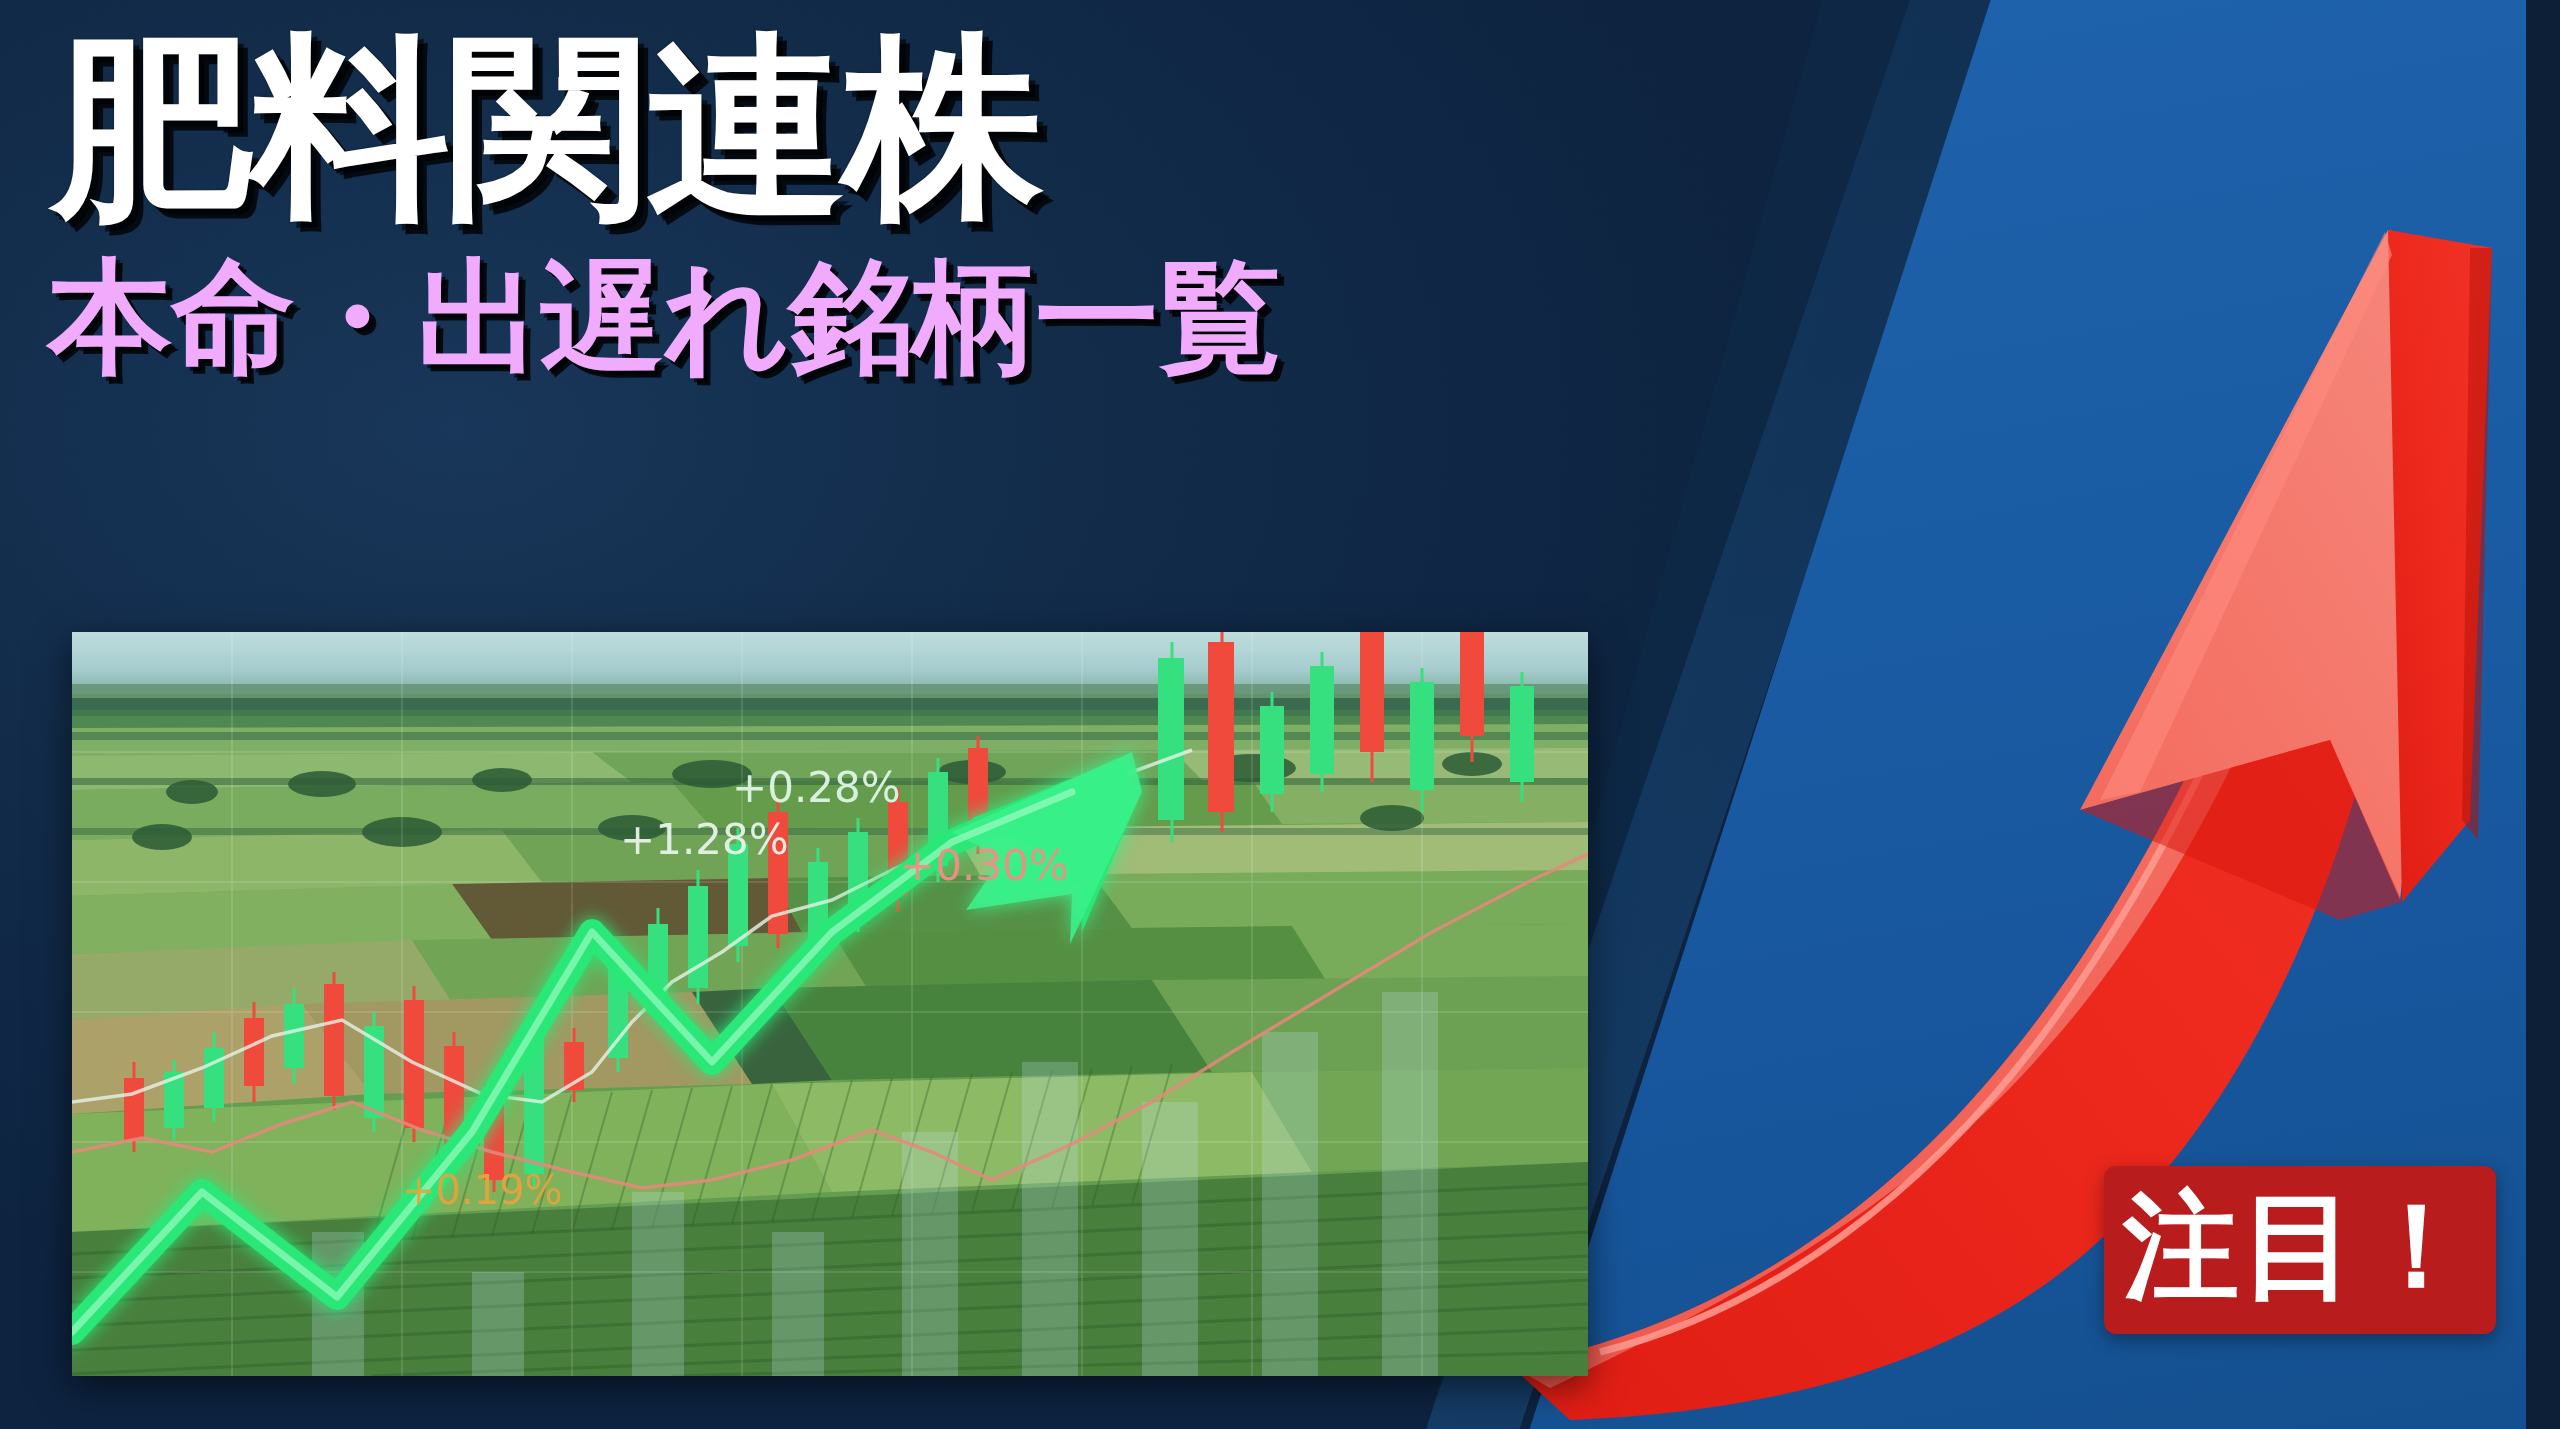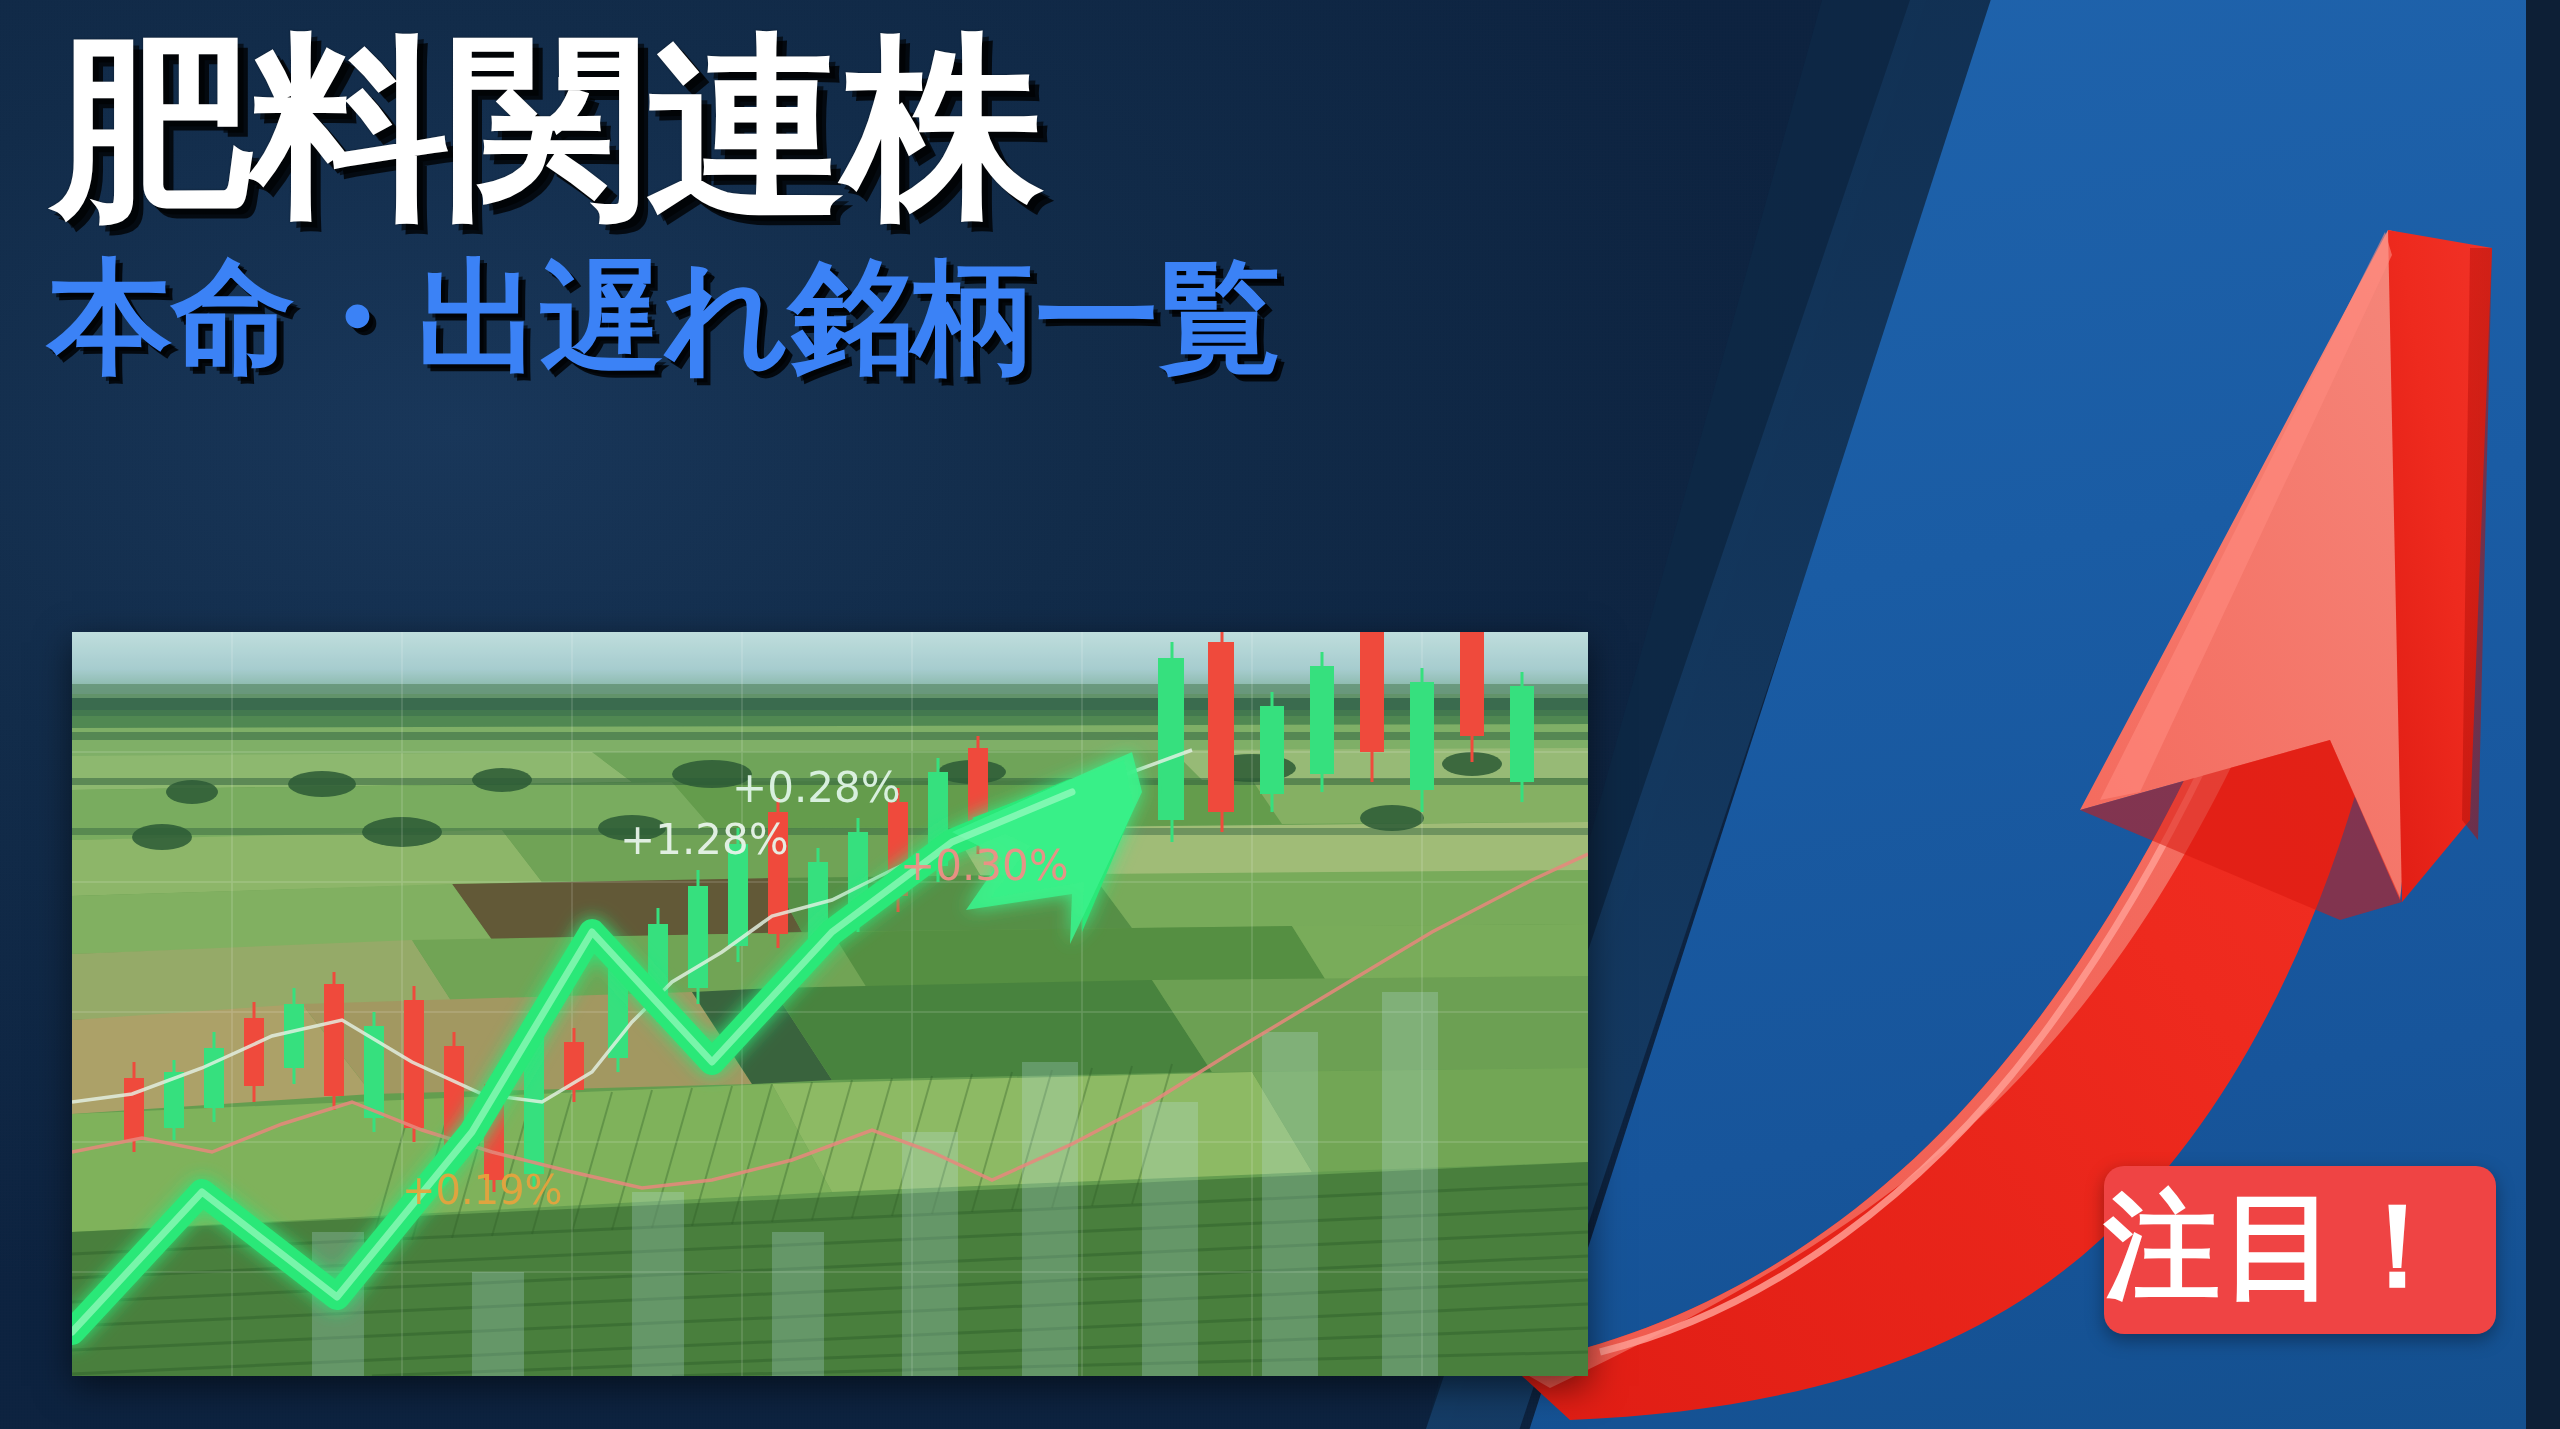--- a/index.html
+++ b/index.html
@@ -57,43 +57,43 @@
     text-shadow:
       10px 10px 0 rgba(0,0,0,.78),
       6px 6px 0 rgba(0,0,0,.6),
       0 0 2px rgba(0,0,0,.5);
     white-space:nowrap;
     transform:scaleX(1.02);
     transform-origin:left top;
   }
   .title-sub {
     position:absolute; left:48px; top:252px;
-    font-size:124px; line-height:1.05; font-weight:700; color:#3b82f6;
+    font-size:124px; line-height:1.05; font-weight:700; color:#f0abfc;
     letter-spacing:-1px;
     font-family:"DejaVu Sans","Liberation Sans",sans-serif;
     text-shadow:
       7px 7px 0 rgba(0,0,0,.82),
       4px 4px 0 rgba(0,0,0,.6);
     white-space:nowrap;
   }
 
   
   .photo {
     position:absolute; left:72px; top:632px; width:1516px; height:744px;
     overflow:hidden;
     box-shadow:0 10px 34px rgba(0,0,0,.55);
     background:#3a6a2c;
   }
   .photo svg { display:block; width:100%; height:100%; }
 
   
   .badge {
     position:absolute; left:2104px; top:1166px; width:392px; height:168px;
-    background:#ef4444; border-radius:20px;
-    display:flex; align-items:center; 
+    background:#b91c1c; border-radius:12px;
+    display:flex; align-items:center; justify-content:center;
     box-shadow:0 6px 18px rgba(0,0,0,.35);
   }
   .badge-text {
     color:#ffffff; font-size:116px; font-weight:700; line-height:1;
     font-family:"DejaVu Sans","Liberation Sans",sans-serif;
     letter-spacing:2px;
     transform:translateY(-4px);
   }
 </style>
 </head>

